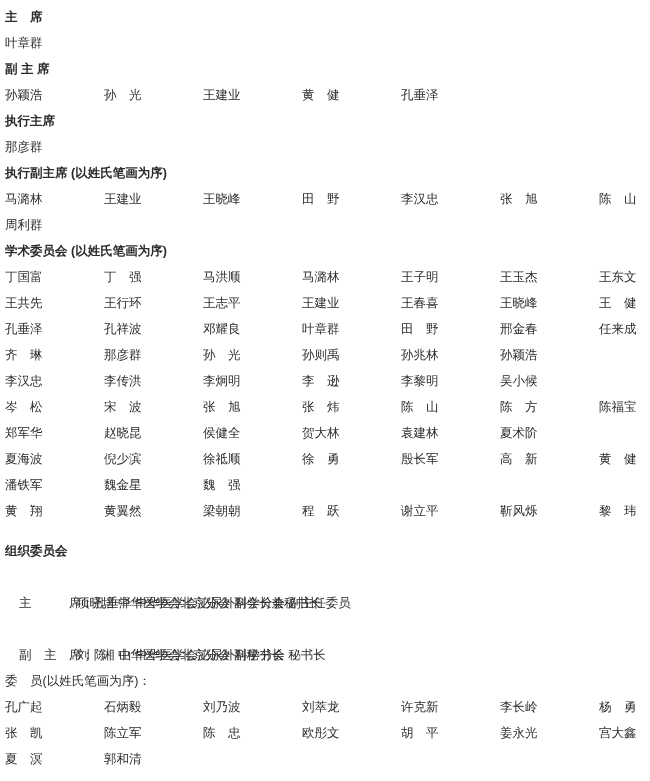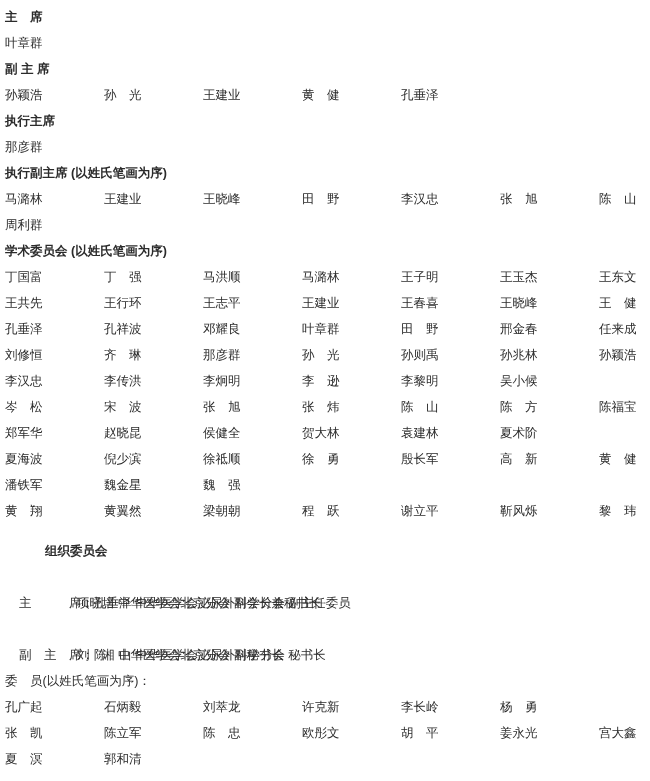--- a/index.html
+++ b/index.html
@@ -8,21 +8,21 @@
     background: #ffffff;
     color: #2b2b2b;
     font-family: "Liberation Sans", sans-serif;
     font-size: 12.5px;
     overflow: hidden;
   }
   .doc { padding: 4px 0 0 5px; width: 645px; }
   .line { height: 26px; line-height: 26px; white-space: pre; }
   .bold { font-weight: bold; }
   .gap-lg { }
-  .gap-md { margin-top: 14px; margin-left: 40px; }
+  .gap-md { margin-top: 14px; }
   .name-row {
     display: grid;
     grid-template-columns: repeat(7, 99px);
     height: 26px; line-height: 26px;
   }
   .name-row .cell { white-space: pre; }
   .indent { padding-left: 72px; }
   .org-label { white-space: pre; text-align: center; }
 </style>
 </head>
@@ -86,21 +86,20 @@
       <div class="name-row">
         <span class="cell">孔垂泽</span>
         <span class="cell">孔祥波</span>
         <span class="cell">邓耀良</span>
         <span class="cell">叶章群</span>
         <span class="cell">田　野</span>
         <span class="cell">邢金春</span>
         <span class="cell">任来成</span>
       </div>
       <div class="name-row">
-        <span class="cell">刘修恒</span>
         <span class="cell">齐　琳</span>
         <span class="cell">那彦群</span>
         <span class="cell">孙　光</span>
         <span class="cell">孙则禹</span>
         <span class="cell">孙兆林</span>
         <span class="cell">孙颖浩</span>
       </div>
       <div class="name-row">
         <span class="cell">李汉忠</span>
         <span class="cell">李传洪</span>
@@ -161,20 +160,21 @@
   <div class="line">
     <span class="org-label">副　主　席：</span><span>陈　山 中华医学会泌尿外科学分会 秘书长</span>
   </div>
   <div class="line indent">刘　湘 中华医学会北京分会 副秘书长</div>
 
   <div class="line">委　员(以姓氏笔画为序)：</div>
   <div>
       <div class="name-row">
         <span class="cell">孔广起</span>
         <span class="cell">石炳毅</span>
+        <span class="cell">刘乃波</span>
         <span class="cell">刘萃龙</span>
         <span class="cell">许克新</span>
         <span class="cell">李长岭</span>
         <span class="cell">杨　勇</span>
       </div>
       <div class="name-row">
         <span class="cell">张　凯</span>
         <span class="cell">陈立军</span>
         <span class="cell">陈　忠</span>
         <span class="cell">欧彤文</span>

